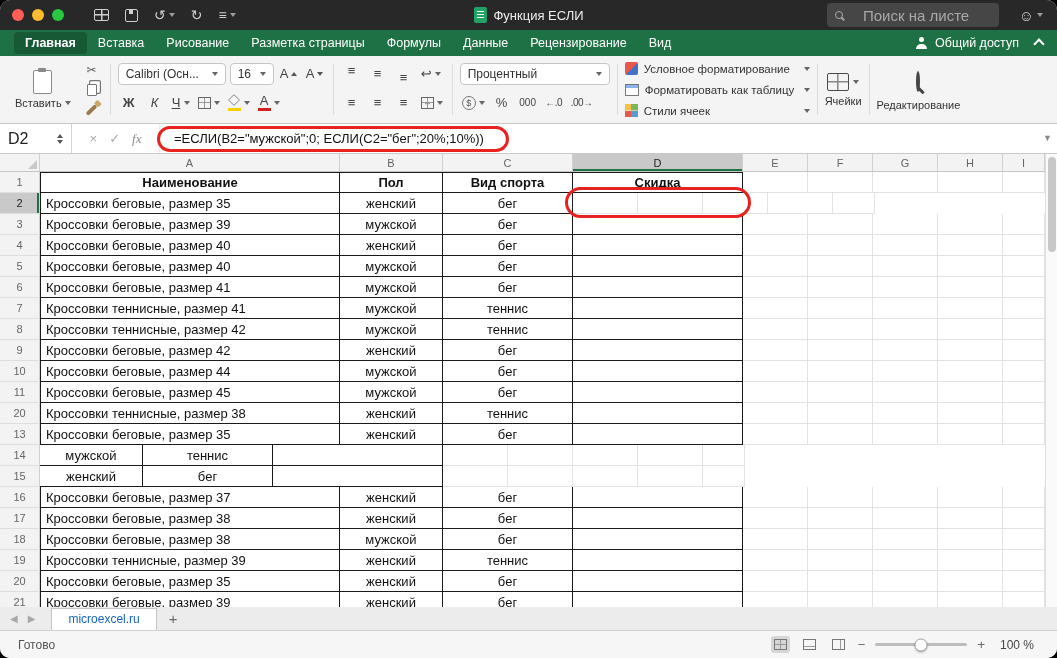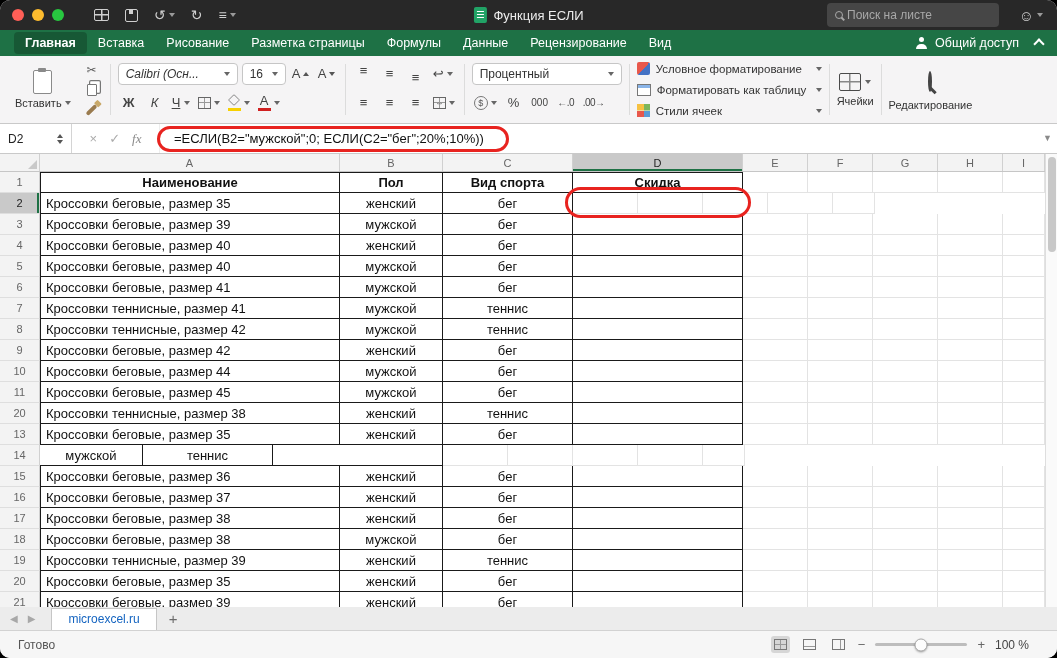--- a/index.html
+++ b/index.html
@@ -16,21 +16,21 @@
   .tgrid-icon { width: 15px; height: 12px; border: 1.5px solid #cfcfcf; border-radius: 2px;
     background: linear-gradient(#cfcfcf,#cfcfcf) 50% 0/1.5px 100% no-repeat, linear-gradient(#cfcfcf,#cfcfcf) 0 50%/100% 1.5px no-repeat; }
   .save-icon { width: 13px; height: 13px; border: 1.5px solid #cfcfcf; border-radius: 2px; position: relative; }
   .save-icon::before { content: ""; position: absolute; top: 0; left: 3px; width: 4px; height: 4px; background: #cfcfcf; }
   .tb-caret { width: 0; height: 0; border-left: 3px solid transparent; border-right: 3px solid transparent; border-top: 4px solid #9a9a9a; }
   .tb-title { position: absolute; left: 50%; transform: translateX(-50%); display: flex; align-items: center; gap: 7px; font-size: 13px; color: #ededed; }
   .doc-icon { width: 13px; height: 16px; background: #21a366; border-radius: 2px; position: relative; }
   .doc-icon::after { content: ""; position: absolute; left: 3px; right: 3px; top: 4px; height: 9px;
     background: repeating-linear-gradient(#ffffff 0 1px, transparent 1px 3px); }
   .search-box { position: absolute; right: 58px; width: 172px; height: 19px; background: rgba(255,255,255,.14); border-radius: 4px;
-    display: flex; align-items: center; gap: 4px; padding: 12px 8px; color: #a8a8a8; font-size: 12px; }
+    display: flex; align-items: center; gap: 20px; padding: 12px 8px; color: #a8a8a8; font-size: 15px; }
   .mag-sm { width: 8px; height: 8px; border: 1.5px solid #a8a8a8; border-radius: 50%; position: relative; flex: none; }
   .mag-sm::after { content: ""; position: absolute; width: 4px; height: 1.5px; background: #a8a8a8; transform: rotate(45deg); right: -3px; bottom: -1px; }
   .smiley-wrap { position: absolute; right: 14px; display: flex; align-items: center; gap: 3px; color: #cfcfcf; font-size: 15px; }
 
   
   .tabbar { height: 26px; background: #1e7145; display: flex; align-items: center; color: #fff; font-size: 12.5px; padding-left: 14px; position: relative; }
   .tab { padding: 4px 11px; border-radius: 4px; white-space: nowrap; }
   .tab.active { background: rgba(0,0,0,.22); font-weight: bold; }
   .share { margin-left: auto; display: flex; align-items: center; gap: 7px; padding-right: 38px; font-size: 12.5px; }
   .person-icon { width: 13px; height: 12px; position: relative; }
@@ -55,21 +55,21 @@
   .paste-big { display: flex; flex-direction: column; align-items: center; gap: 3px; padding: 4px 6px; }
   .clipboard-ic { width: 19px; height: 24px; border: 1.5px solid #8a8a8a; border-radius: 2px; background: #fff; position: relative; }
   .clipboard-ic::before { content: ""; position: absolute; top: -3px; left: 4px; width: 8px; height: 4px; background: #8a8a8a; border-radius: 1px; }
   .paste-lbl { font-size: 11px; color: #333; display: flex; align-items: center; gap: 3px; }
   .mini-col { display: flex; flex-direction: column; justify-content: center; gap: 2px; }
   .mini-btn { width: 22px; height: 18px; display: flex; align-items: center; justify-content: center; font-size: 12px; color: #555; }
   .copy-ic { width: 10px; height: 12px; border: 1.2px solid #777; border-radius: 1px; background: #fff; box-shadow: 3px -3px 0 -0.2px #fff, 3px -3px 0 1px #777; }
   .brush-ic { width: 13px; height: 4px; background: #9a7b4f; border-radius: 2px; transform: rotate(-45deg); position: relative; }
   .brush-ic::after { content: ""; position: absolute; right: -5px; top: -1px; width: 5px; height: 6px; background: #c9a96a; border-radius: 1px; }
 
-  .font-name { width: 120px; font-style: italic; } .font-size { width: 44px; }
+  .font-name { width: 108px; } .font-size { width: 44px; }
   .grid-ic { width: 13px; height: 12px; border: 1px solid #666;
     background: linear-gradient(#999,#999) 50% 0/1px 100% no-repeat, linear-gradient(#999,#999) 0 50%/100% 1px no-repeat; }
   .fill-ic { width: 10px; height: 10px; border: 1.5px solid #777; transform: rotate(45deg) scale(.85); border-radius: 1px; margin-bottom: 2px; }
 
   .num-dd { width: 150px; }
   .coin-ic { width: 14px; height: 14px; border-radius: 50%; border: 1.5px solid #777; font-size: 9px; display: flex; align-items: center; justify-content: center; color: #555; }
   .dec-btn { font-size: 10px; color: #444; letter-spacing: -0.5px; }
 
   .styles-group { justify-content: center; gap: 2px; }
   .style-row { display: flex; align-items: center; gap: 6px; height: 19px; font-size: 11.5px; color: #333; width: 185px; }
@@ -81,21 +81,21 @@
 
   .big-group { align-items: center; justify-content: center; gap: 4px; }
   .cells-ic { width: 22px; height: 18px; border: 1.5px solid #4a4a4a; border-radius: 2px;
     background: linear-gradient(#888,#888) 50% 0/1.5px 100% no-repeat, linear-gradient(#888,#888) 0 50%/100% 1.5px no-repeat; }
   .grp-lbl { font-size: 11px; color: #333; display: flex; align-items: center; gap: 3px; }
   .mag-big { width: 16px; height: 16px; border: 2.5px solid #444; border-radius: 50%; position: relative; }
   .mag-big::after { content: ""; position: absolute; width: 8px; height: 2.5px; background: #444; transform: rotate(45deg); right: -7px; bottom: -2px; }
 
   
   .formulabar { height: 30px; background: #fff; border-bottom: 1px solid #c9c9c9; display: flex; align-items: stretch; position: relative; }
-  .namebox { width: 72px; border-right: 1px solid #d4d4d4; display: flex; align-items: center; padding: 0 8px; font-size: 12px; color: #222; }
+  .namebox { width: 72px; border-right: 1px solid #d4d4d4; display: flex; align-items: center; padding: 0 8px; font-size: 16px; color: #222; }
   .stepper { margin-left: auto; display: flex; flex-direction: column; gap: 2px; }
   .fbtns { width: 88px; display: flex; align-items: center; justify-content: center; gap: 12px; color: #ababab; font-size: 13px; border-right: 1px solid #eee; }
   .fx-lbl { font-style: italic; font-family: "Liberation Serif", serif; color: #8a8a8a; font-size: 13px; }
   .formula-text { display: flex; align-items: center; font-size: 13px; color: #111; padding-left: 14px; white-space: nowrap; }
   .formula-annot { position: absolute; left: 157px; top: 2px; width: 352px; height: 26px; border: 3px solid #e8231f; border-radius: 14px; pointer-events: none; }
   .fb-dd { position: absolute; right: 5px; top: 9px; color: #8a8a8a; font-size: 9px; }
 
   
   .grid-area { position: relative; height: 453px; background: #fff; display: flex; overflow: hidden; }
   .sheet { width: 1045px; overflow: hidden; }
@@ -132,21 +132,21 @@
   .view-btn { padding: 3px; border-radius: 3px; display: flex; }
   .view-btn.sel { background: #d6d6d6; }
   .view-ic { width: 13px; height: 11px; border: 1px solid #777;
     background: linear-gradient(#999,#999) 50% 0/1px 100% no-repeat, linear-gradient(#999,#999) 0 50%/100% 1px no-repeat; }
   .view-ic.page { background: linear-gradient(#999,#999) 0 70%/100% 1px no-repeat; }
   .view-ic.brk { background: linear-gradient(#999,#999) 70% 0/1px 100% no-repeat; }
   .zoom-sign { color: #666; font-size: 13px; }
   .ztrack { width: 92px; height: 3px; background: #bdbdbd; border-radius: 2px; position: relative; }
   .zthumb { position: absolute; left: 50%; top: 50%; transform: translate(-50%,-50%); width: 13px; height: 13px; border-radius: 50%;
     background: #fdfdfd; border: 1px solid #aaa; box-shadow: 0 1px 2px rgba(0,0,0,.3); }
-  .zoom-lbl { width: 44px; text-align: left; color: #444; }
+  .zoom-lbl { width: 44px; text-align: center; color: #444; }
 </style>
 </head>
 <body>
 
 <div class="window">
 
   <div class="titlebar">
     <div class="lights">
       <div class="light red"></div>
       <div class="light yellow"></div>
@@ -576,21 +576,20 @@
             <div class="cell tbl" style="width: 130px;">теннис</div>
             <div class="cell tbl right" style="width: 170px;"></div>
             <div class="cell" style="width: 65px;"></div>
             <div class="cell" style="width: 65px;"></div>
             <div class="cell" style="width: 65px;"></div>
             <div class="cell" style="width: 65px;"></div>
             <div class="cell" style="width: 42px;"></div>
           </div>
           <div class="grow">
             <div class="rowhdr">15</div>
-            <div class="cell tbl first left" style="width: 300px;">Кроссовки беговые, размер 36</div>
             <div class="cell tbl" style="width: 103px;">женский</div>
             <div class="cell tbl" style="width: 130px;">бег</div>
             <div class="cell tbl right" style="width: 170px;"></div>
             <div class="cell" style="width: 65px;"></div>
             <div class="cell" style="width: 65px;"></div>
             <div class="cell" style="width: 65px;"></div>
             <div class="cell" style="width: 65px;"></div>
             <div class="cell" style="width: 42px;"></div>
           </div>
           <div class="grow">

